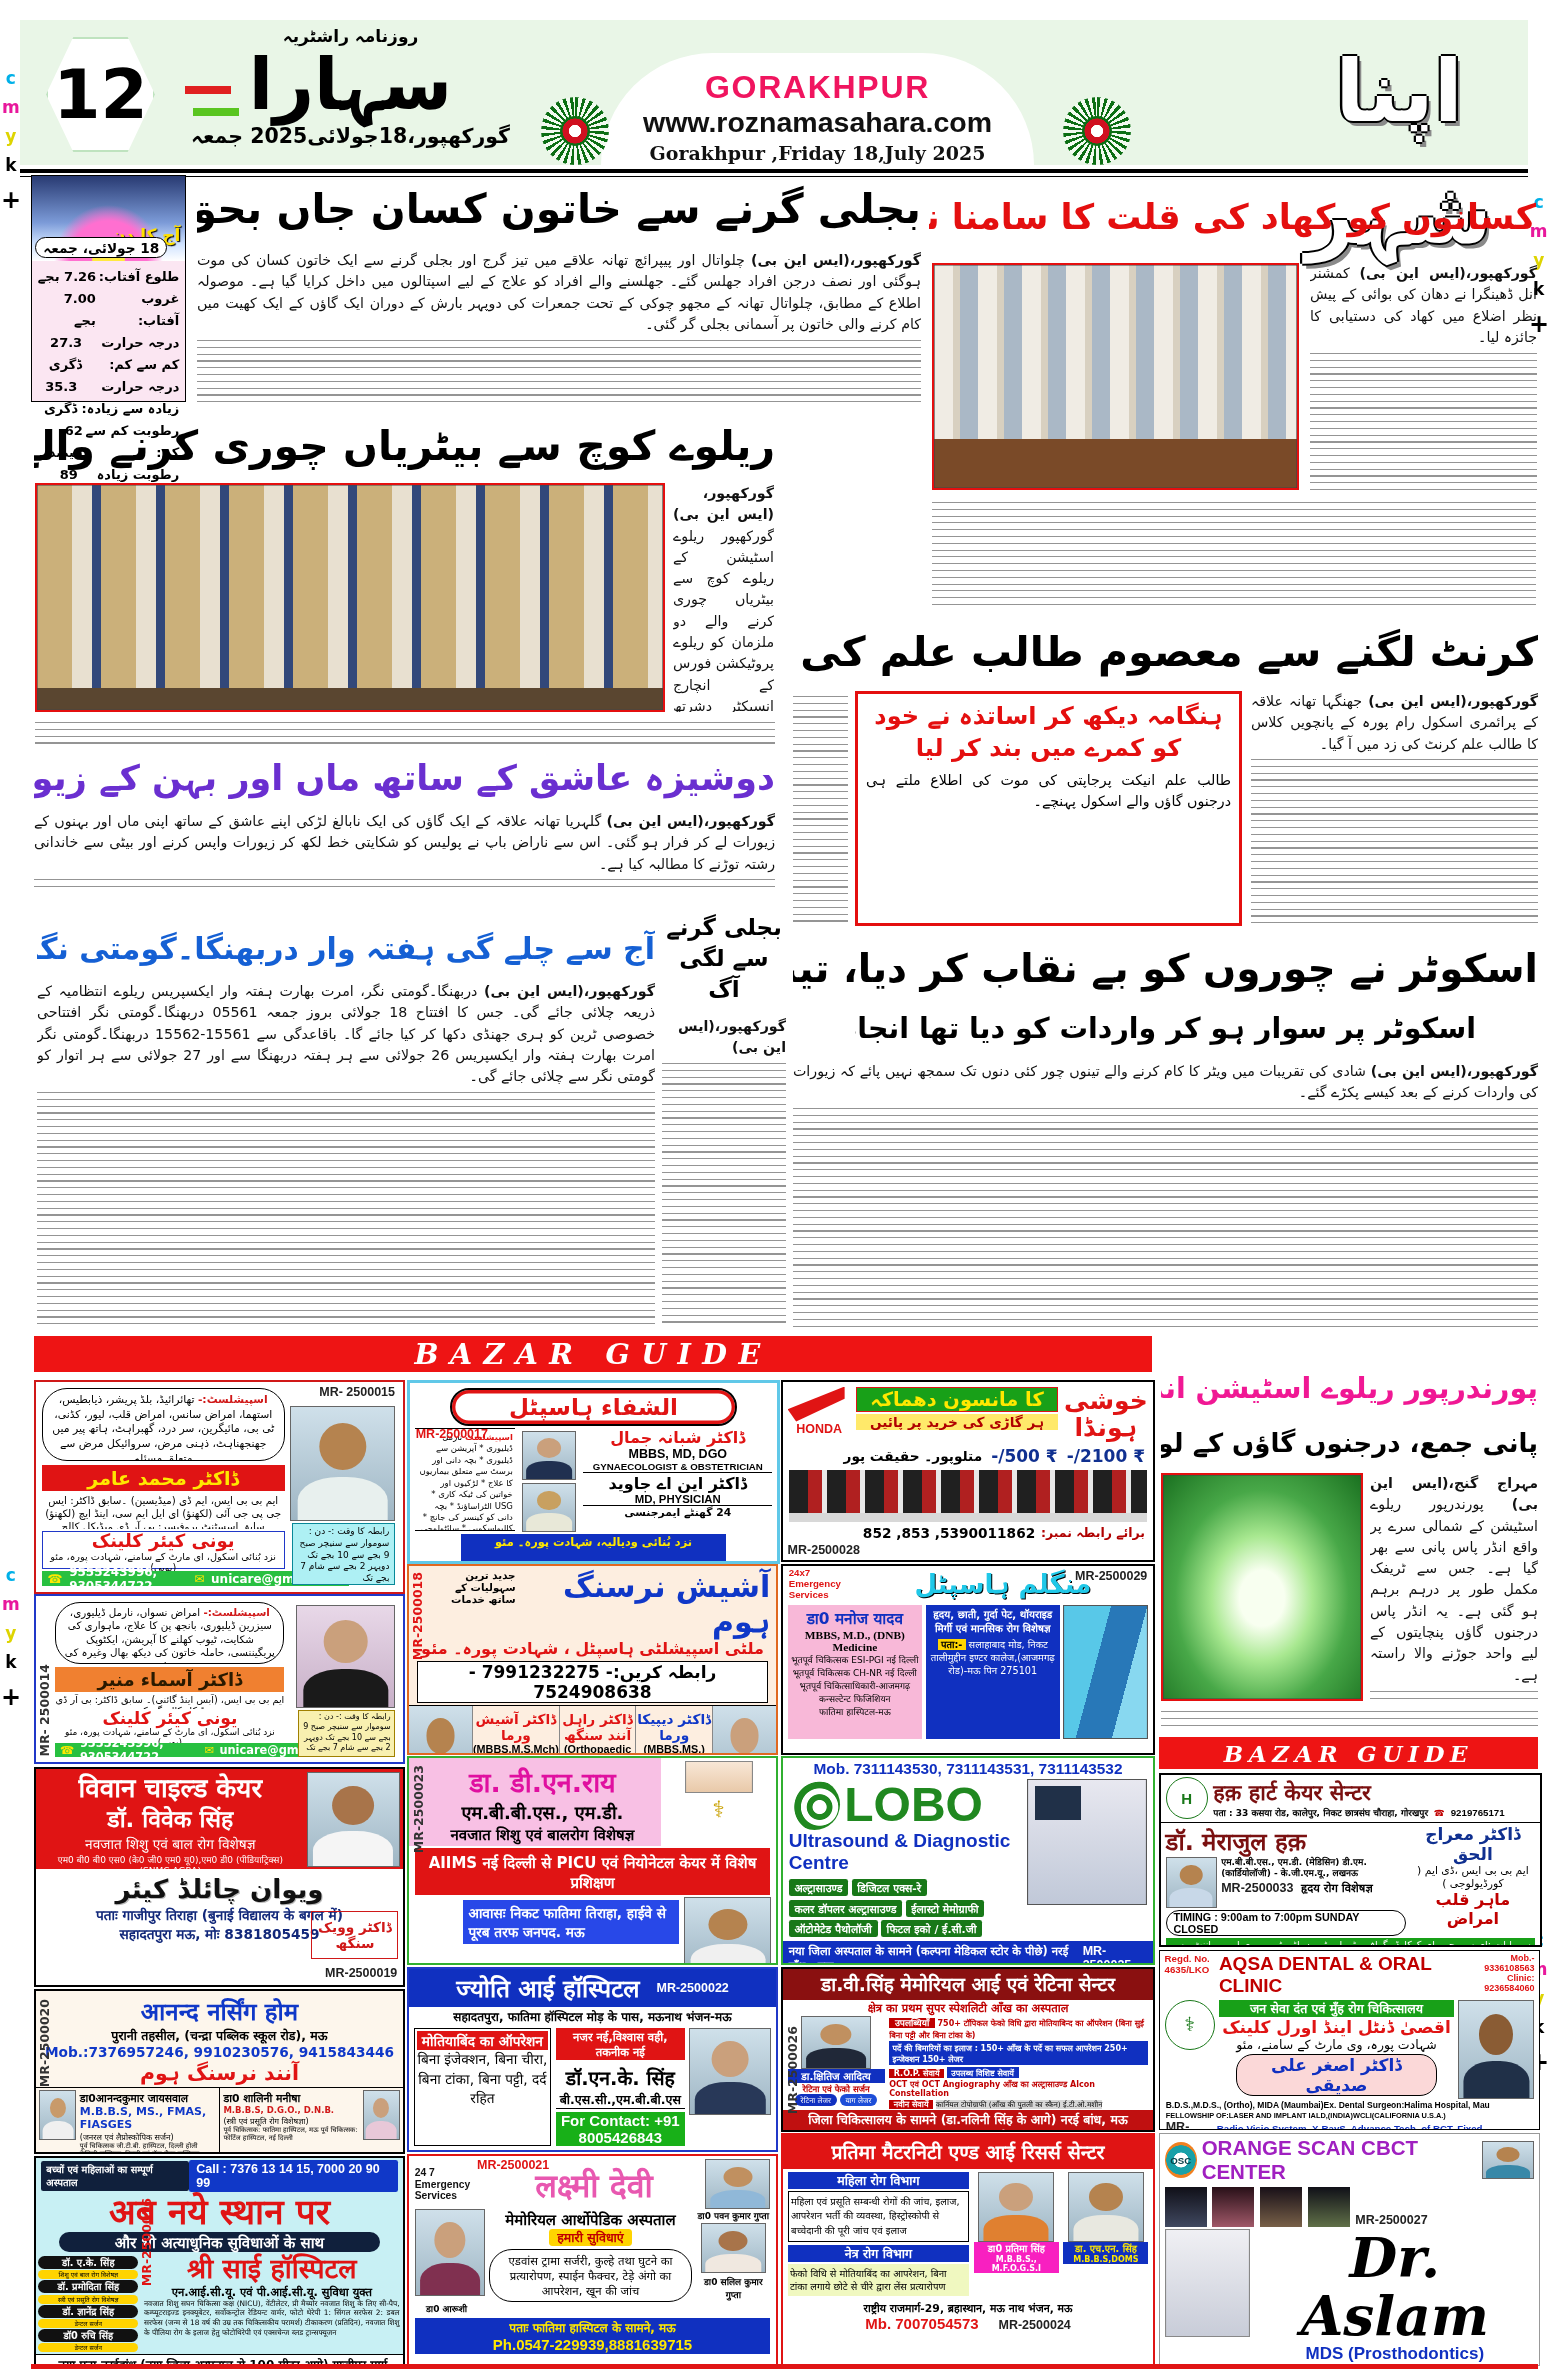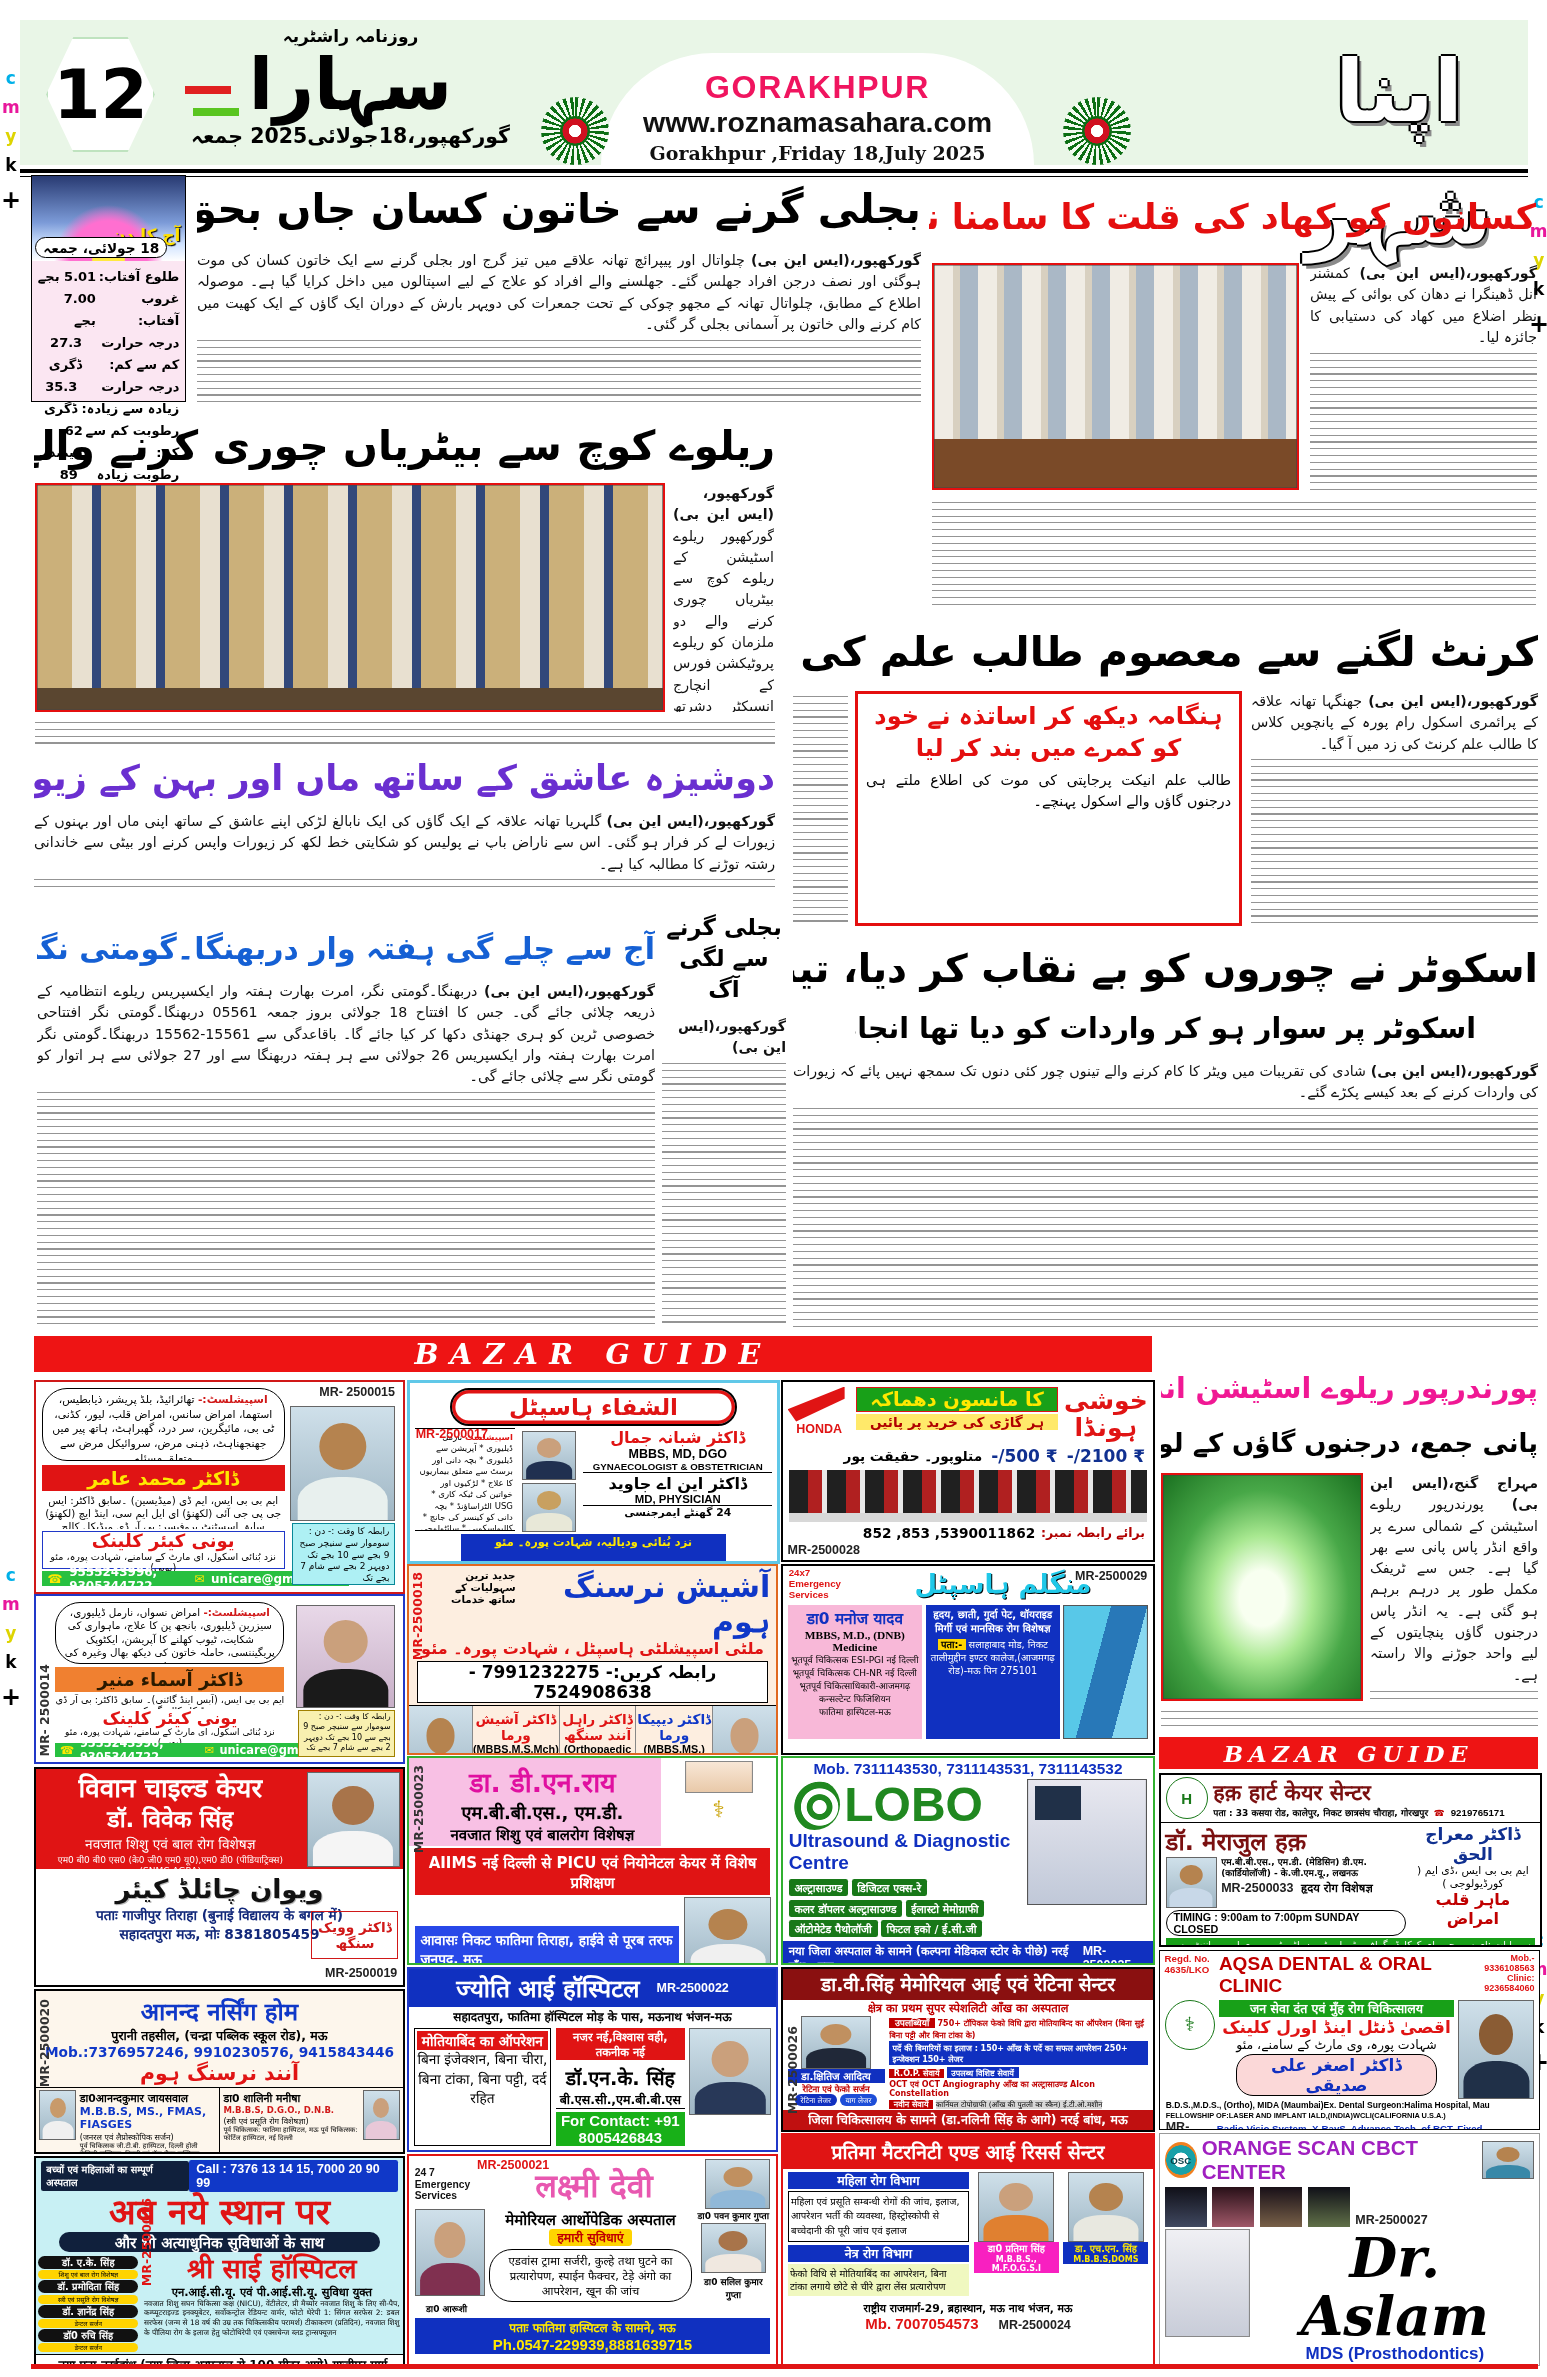--- a/index.html
+++ b/index.html
@@ -98,21 +98,21 @@
     <div style="position:relative;height:85px;background:
             radial-gradient(circle at 50% 98%, #ffe940 0 14%, #ff6fd0 15% 34%, rgba(255,255,255,0) 48%),
             linear-gradient(#283a72,#7c9bd8 55%,#cfe2ff 80%,#fff);overflow:hidden;">
       <div class="ur b" style="position:absolute;right:4.6px;bottom:16px;color:#ffe000;font-size:17px;text-shadow:1.1px 1.1px 1.1px #000;">آج کا دن</div>
       <div class="ur b" style="position:absolute;left:3.4px;bottom:3.4px;background:#fff;border:1.7px solid #000;border-radius:15px;
                   font-size:13.7px;padding:1.1px 6.8px;">18 جولائی، جمعہ</div>
     </div>
     <div style="padding:4.6px 5.7px;">
       <div class="ur" style="display:flex;justify-content:space-between;font-size:13px;font-weight:bold;line-height:1.7;">
         <span>طلوع آفتاب:</span>
-        <span>5.01 بجے</span>
+        <span>7.26 بجے</span>
       </div>
       <div class="ur" style="display:flex;justify-content:space-between;font-size:13px;font-weight:bold;line-height:1.7;">
         <span>غروب آفتاب:</span>
         <span>7.00 بجے</span>
       </div>
       <div class="ur" style="display:flex;justify-content:space-between;font-size:13px;font-weight:bold;line-height:1.7;">
         <span>درجہ حرارت کم سے کم:</span>
         <span>27.3 ڈگری</span>
       </div>
       <div class="ur" style="display:flex;justify-content:space-between;font-size:13px;font-weight:bold;line-height:1.7;">
@@ -486,21 +486,21 @@
         <div class="dev" style="color:#e010a0;font-size:27px;font-weight:900;">डा. डी.एन.राय</div>
         <div class="dev b" style="font-size:18px;">एम.बी.बी.एस., एम.डी.</div>
         <div class="dev b" style="font-size:15px;">नवजात शिशु एवं बालरोग विशेषज्ञ</div>
       </div>
       <div style="width:108px;display:flex;flex-direction:column;gap:2.3px;align-items:center;padding:3.4px;">
         <div style="width:68px;height:32px;background:linear-gradient(#f8e8d8,#e8c8a8);box-shadow:inset 0 0 0 1.1px #888;"></div>
         <div style="font-size:23px;color:#c8a000;">⚕</div>
       </div>
     </div>
     <div class="dev ctr b" style="background:#e01414;color:#fff;font-size:15px;padding:3.4px;margin:2.3px 5.7px;">AIIMS नई दिल्ली से PICU एवं नियोनेटल केयर में विशेष प्रशिक्षण</div>
-    <div style="display:flex;align-items:flex-end;gap:5.7px;">
+    <div style="display:flex;align-items:flex-start;gap:5.7px;padding-left:48px;">
       <div class="dev b" style="flex:1;background:#2848e8;color:#fff;font-size:13.7px;padding:3.4px 5.7px;margin:2.3px 0 2.3px 5.7px;">आवासः निकट फातिमा तिराहा, हाईवे से पूरब तरफ जनपद. मऊ</div>
       <div class="pt" style="width:85px;height:74px;--skin:#b5834f;--shirt:#f0f0f0;margin-right:4.6px;"></div>
     </div>
   </div>
 
   <div class="adbox" style="left:407px;top:1967px;width:367px;height:181px;border:2.3px solid #2038c8;">
     <div style="background:#1030c0;color:#fff;display:flex;justify-content:center;gap:17px;align-items:center;padding:2.3px;">
       <span class="dev b" style="font-size:24px;">ज्योति आई हॉस्पिटल</span>
       <span class="code" style="color:#fff;">MR-2500022</span>
     </div>

